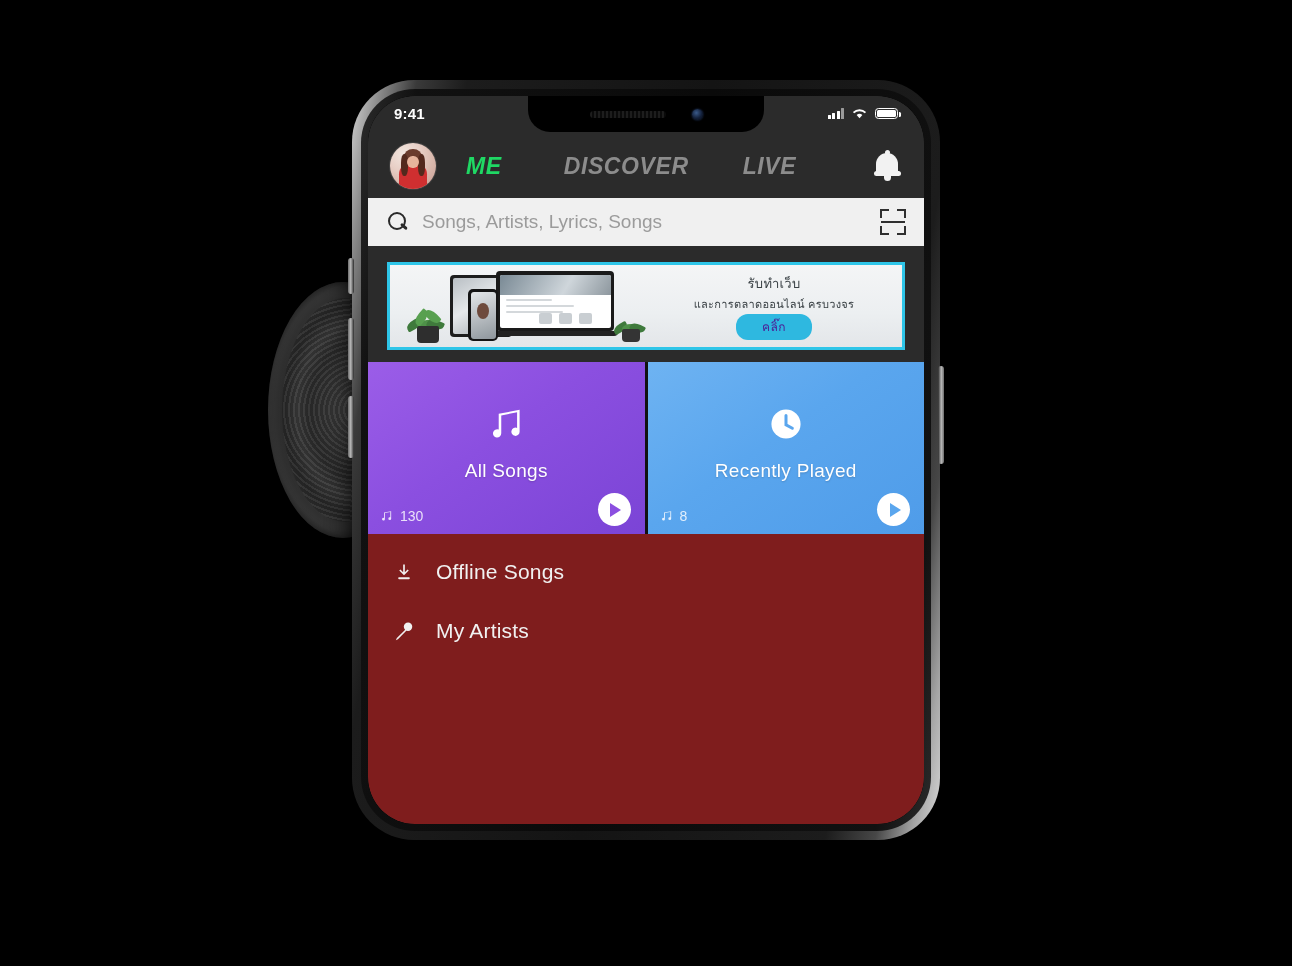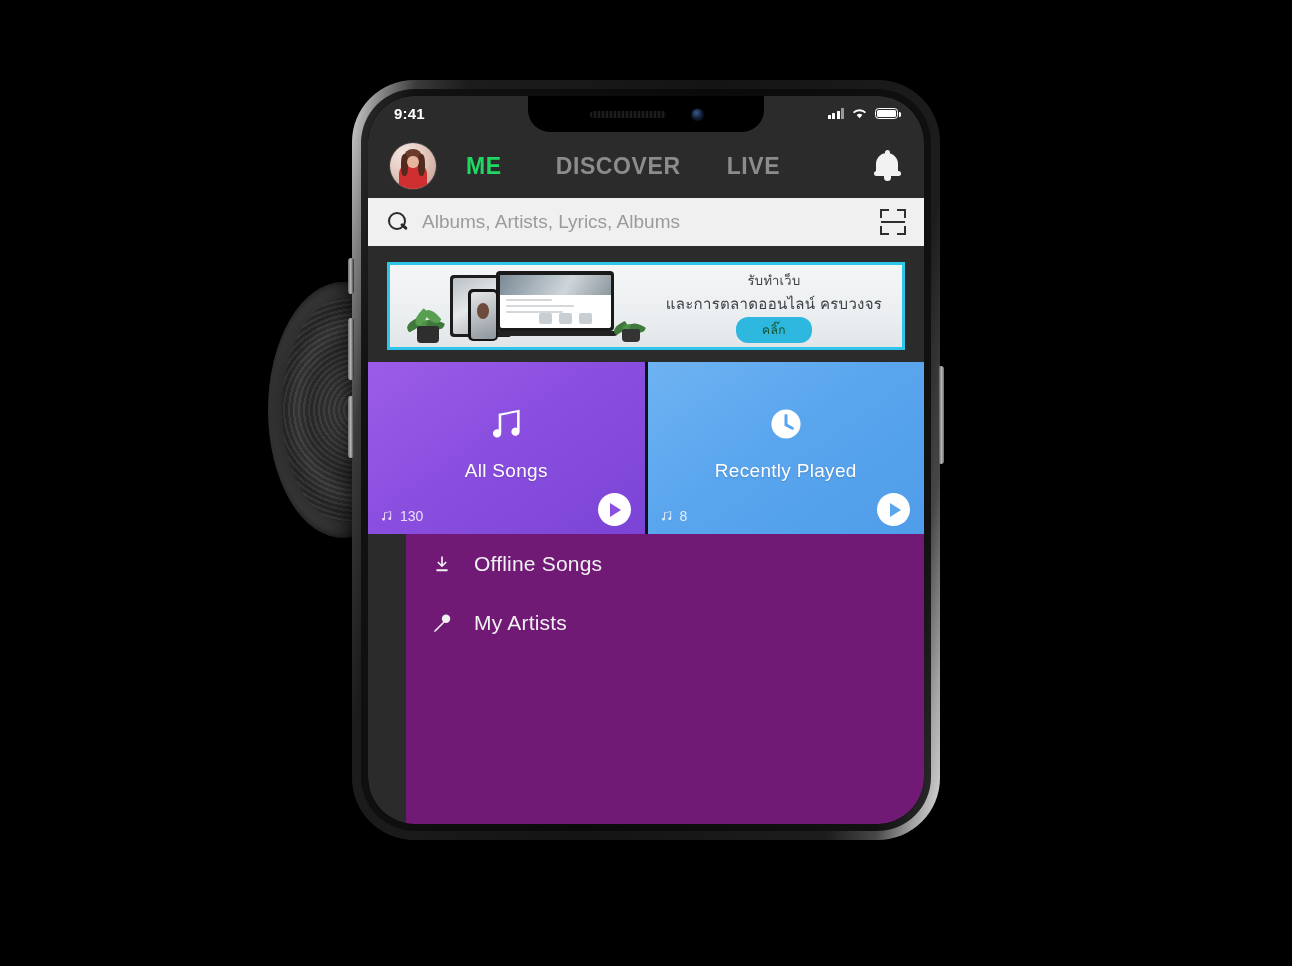--- a/index.html
+++ b/index.html
@@ -121,21 +121,21 @@
   }
   .avatar .face{
     position:absolute; left:38%; top:28%; width:24%; height:26%;
     border-radius:50%; background:#e7b49c; z-index:2;
   }
   .avatar .hairL{ position:absolute; left:24%; top:24%; width:16%; height:48%;
     border-radius:40%; background:#53291d; z-index:1; }
   .avatar .hairR{ position:absolute; right:24%; top:24%; width:16%; height:48%;
     border-radius:40%; background:#53291d; z-index:1; }
 
-  .navtabs{ display:flex; align-items:center; flex:1; gap:0; padding-left:30px; }
+  .navtabs{ display:flex; align-items:center; flex:1; gap:8px; padding-left:30px;font-style:italic; }
   .navtab{
     font-size:23px; font-weight:bold; letter-spacing:.6px; color:#8c8c8c;
     cursor:pointer; white-space:nowrap;
   }
   .navtab.active{ color:#1fd864; }
   .nt-me{ margin-right:54px; }
   .nt-discover{ margin-right:46px; }
 
   .bell{ width:30px; height:32px; position:relative; flex:0 0 auto; margin-left:6px; }
   .bell .body{
@@ -240,23 +240,23 @@
   .phone-mini .scr{ width:100%; height:100%; border-radius:3px;
     background:linear-gradient(160deg,#e3e6e8 0%,#b9bec2 50%,#8e969c 100%); position:relative; }
   .phone-mini .scr::after{ content:""; position:absolute; left:26%; top:24%; width:48%; height:34%;
     border-radius:50%; background:#6e4a3c; }
 
   .ban-text{
     flex:1; display:flex; flex-direction:column; align-items:center;
     justify-content:center; gap:1px; padding-right:16px;
   }
   .ban-l1{ font-size:13px; color:#3b4246; letter-spacing:.3px; }
-  .ban-l2{ font-size:15px; color:#3b4246; letter-spacing:.3px; }
+  .ban-l2{ font-size:11px; color:#3b4246; letter-spacing:.3px; }
   .ban-btn{
-    background:#2eb8e0; color:#14532d; font-size:12px;
+    background:#2eb8e0; color:#4c1d95; font-size:12px;
     padding:3.5px 26px; border-radius:12px; letter-spacing:.4px;
   }
 
   
   .cards{ display:flex; gap:3px; padding:0; background:#111;border-radius:6px; }
   .card{
     flex:1; height:172px; position:relative; overflow:hidden; cursor:pointer;
   }
   .card.purple{ background:linear-gradient(145deg,#9b5de8 0%,#8b4fe0 45%,#7b44d6 100%); }
   .card.red{    background:linear-gradient(145deg,#f2737f 0%,#ea5e6c 45%,#e2505f 100%); }
@@ -282,21 +282,21 @@
   }
   .playbtn::after{
     content:""; width:0; height:0; margin-left:3px;
     border-left:11px solid; border-top:7px solid transparent; border-bottom:7px solid transparent;
   }
   .card.purple .playbtn::after{ border-left-color:#8b4fe0; }
   .card.red    .playbtn::after{ border-left-color:#ea5e6c; }
   .card.blue   .playbtn::after{ border-left-color:#5aa6ee; }
 
   
-  .listarea{ background:#701a75; flex:1; padding-top:0;margin-left:38px; }
+  .listarea{ background:#7f1d1d; flex:1; padding-top:8px; }
   .row{
     height:59px; display:flex; align-items:center; padding:0 24px; gap:20px; cursor:pointer;
   }
   .row-ico{ width:24px; height:26px; flex:0 0 auto; display:flex; align-items:center; justify-content:center; }
   .row-label{ color:#f1f1f1; font-size:21px; flex:1; letter-spacing:.2px; }
   .row-badge{ color:#1fa85a; font-size:17px; }
 
   .screen-col{ position:absolute; inset:0; display:flex; flex-direction:column; }
 </style>
 </head>
@@ -357,21 +357,21 @@
                 <div class="top"></div>
                   <div class="body"></div>
                   <div class="rim"></div>
                   <div class="knob"></div>
               </div>
             </div>
 
             <div class="searchwrap">
               <div class="searchbar">
                 <div class="mag"></div>
-                <div class="search-placeholder">Albums, Artists, Lyrics, Albums</div>
+                <div class="search-placeholder">Songs, Artists, Lyrics, Songs</div>
                 <div class="scan">
                   <span class="c1"></span>
                     <span class="c2"></span>
                   <span class="c3"></span>
                     <span class="c4"></span>
                     <span class="bar"></span>
                 </div>
               </div>
             </div>
 

